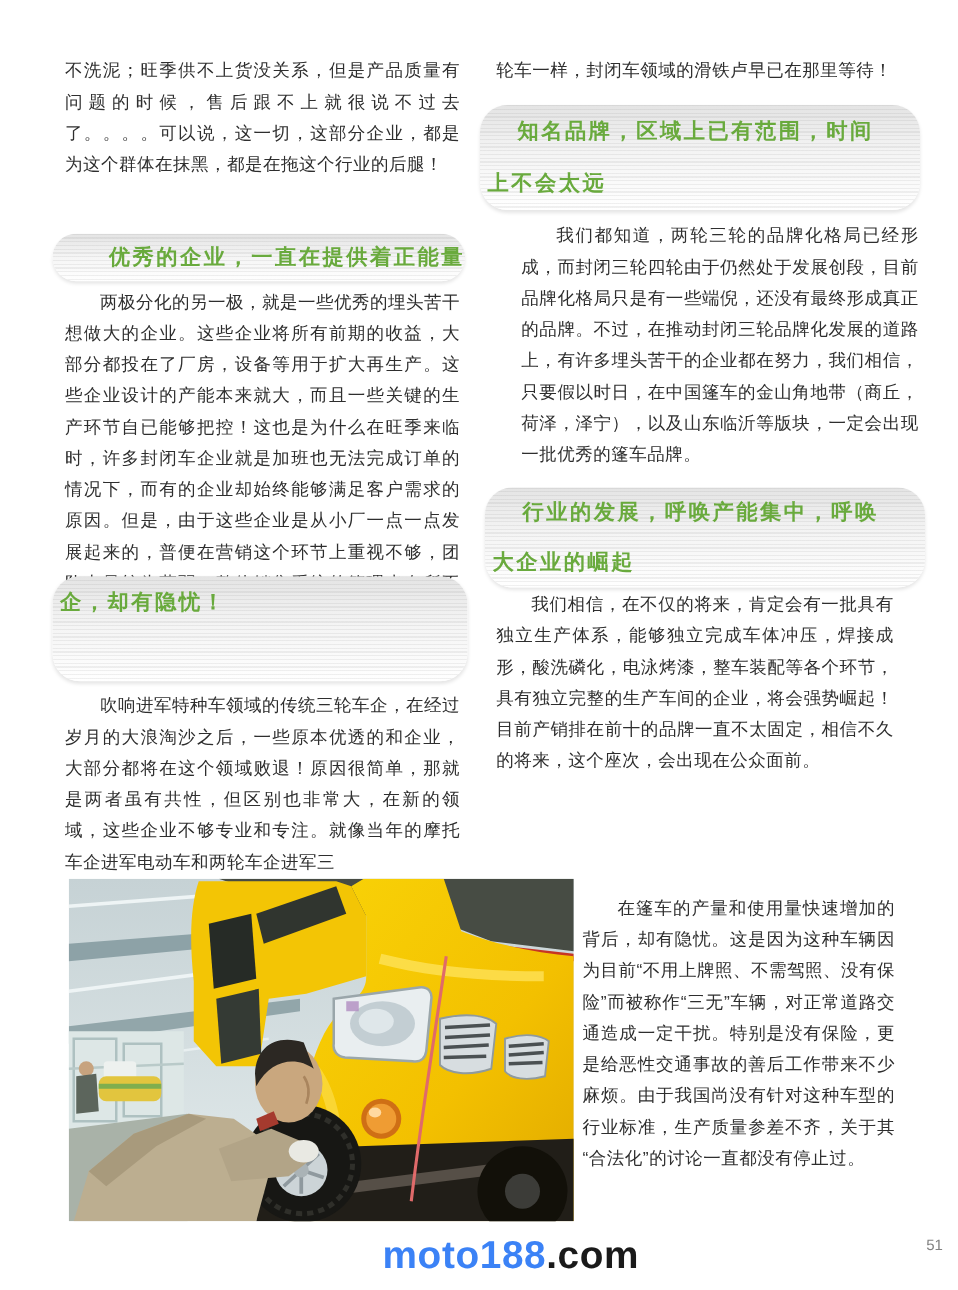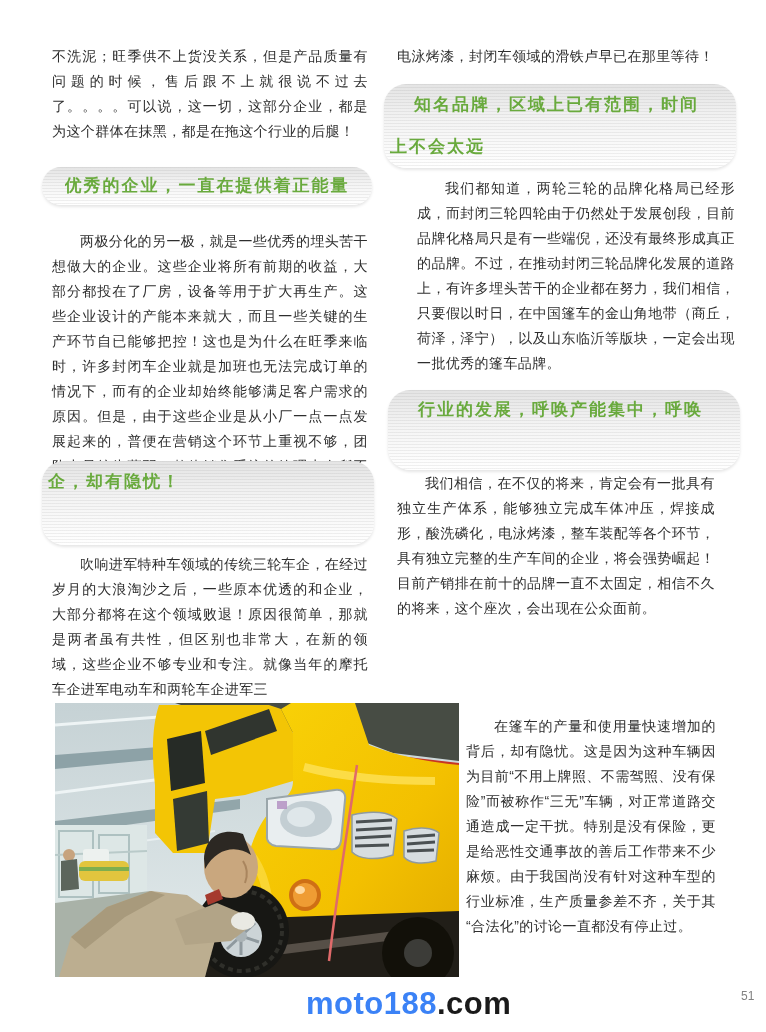--- a/index.html
+++ b/index.html
@@ -15,21 +15,21 @@
   .banner{
     position:absolute;
     border-radius:22px;
     background-image:
       repeating-linear-gradient(180deg, rgba(110,110,110,0.10) 0px, rgba(110,110,110,0.10) 1px, rgba(255,255,255,0) 1px, rgba(255,255,255,0) 3px),
       linear-gradient(180deg,#e4e4e4 0%,#f4f4f4 45%,#ffffff 100%);
     box-shadow:0 2px 3px rgba(0,0,0,0.10);
     color:#69aa3d;font-weight:bold;font-size:17px;letter-spacing:2px;
   }
   .banner .bl{line-height:42px;white-space:nowrap;overflow:hidden;}
-  .banner.one{display:flex;align-items:center;justify-content:center;}
+  .banner.one{display:flex;align-items:center;justify-content:flex-end;margin-top:20px;}
   .hl1{text-indent:24px;padding-left:6px;}
   .hl2{padding-left:6px;}
   .photo{position:absolute;left:55px;top:703px;width:404px;height:274px;display:block;}
   .footer-brand{
     position:absolute;left:306px;top:986px;font-size:31px;font-weight:bold;
     letter-spacing:0.5px;color:#1a1a1a;
   }
   .footer-brand .orange{color:#3b82f6;}
   .page-num{position:absolute;left:741px;top:989px;font-size:12px;color:#828282;}
 </style>
@@ -143,31 +143,32 @@
     <polygon points="4,274 16,234 52,204 96,188 132,192 152,206 163,226 150,274" fill="#bcae90"></polygon>
     <polygon points="52,204 96,188 110,192 70,214 30,246 16,234" fill="#a89a7c"></polygon>
     <polygon points="120,216 162,200 186,210 192,226 176,238 130,242" fill="#b2a487"></polygon>
     <ellipse cx="188" cy="218" rx="12" ry="9" fill="#e9e9e3"></ellipse>
     <ellipse cx="176" cy="164" rx="27" ry="31" fill="#c9a77e"></ellipse>
     <path d="M 149,156 C 150,134 166,124 188,131 L 196,152 C 182,142 162,144 150,166 Z" fill="#2c2823"></path>
     <polygon points="150,192 164,186 168,196 153,202" fill="#a53a2e"></polygon>
     <path d="M 188,158 C 192,164 193,172 190,180" fill="none" stroke="#a9855e" stroke-width="2"></path>
   </svg>
 
-  <div class="para" style="left:397px;top:44px;width:318px;">电泳烤漆，封闭车领域的滑铁卢早已在那里等待！</div>
+  <div class="para" style="left:397px;top:44px;width:318px;">轮车一样，封闭车领域的滑铁卢早已在那里等待！</div>
 
   <div class="banner" style="left:384px;top:84px;width:352px;height:84px;">
     <div class="bl hl1">知名品牌，区域上已有范围，时间</div>
     <div class="bl hl2">上不会太远</div>
   </div>
 
   <div class="para indent" style="left:397px;top:176px;width:318px;margin-left:20px;">我们都知道，两轮三轮的品牌化格局已经形成，而封闭三轮四轮由于仍然处于发展创段，目前品牌化格局只是有一些端倪，还没有最终形成真正的品牌。不过，在推动封闭三轮品牌化发展的道路上，有许多埋头苦干的企业都在努力，我们相信，只要假以时日，在中国篷车的金山角地带（商丘，荷泽，泽宁），以及山东临沂等版块，一定会出现一批优秀的篷车品牌。</div>
 
   <div class="banner" style="left:388px;top:390px;width:352px;height:80px;">
     <div class="bl hl1" style="line-height:40px;">行业的发展，呼唤产能集中，呼唤</div>
+    <div class="bl hl2" style="line-height:40px;">大企业的崛起</div>
   </div>
 
   <div class="para indent" style="left:397px;top:471px;width:318px;">我们相信，在不仅的将来，肯定会有一批具有独立生产体系，能够独立完成车体冲压，焊接成形，酸洗磷化，电泳烤漆，整车装配等各个环节，具有独立完整的生产车间的企业，将会强势崛起！目前产销排在前十的品牌一直不太固定，相信不久的将来，这个座次，会出现在公众面前。</div>
 
 
   <div class="para indent" style="left:466px;top:714px;width:250px;">在篷车的产量和使用量快速增加的背后，却有隐忧。这是因为这种车辆因为目前“不用上牌照、不需驾照、没有保险”而被称作“三无”车辆，对正常道路交通造成一定干扰。特别是没有保险，更是给恶性交通事故的善后工作带来不少麻烦。由于我国尚没有针对这种车型的行业标准，生产质量参差不齐，关于其“合法化”的讨论一直都没有停止过。</div>
 
   <div class="footer-brand">
     <span class="orange">moto188</span><span>.com</span>
   </div>

